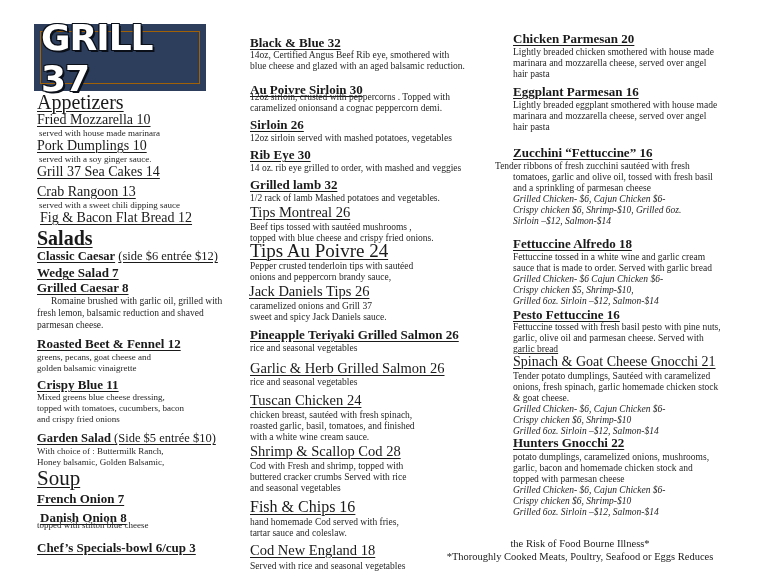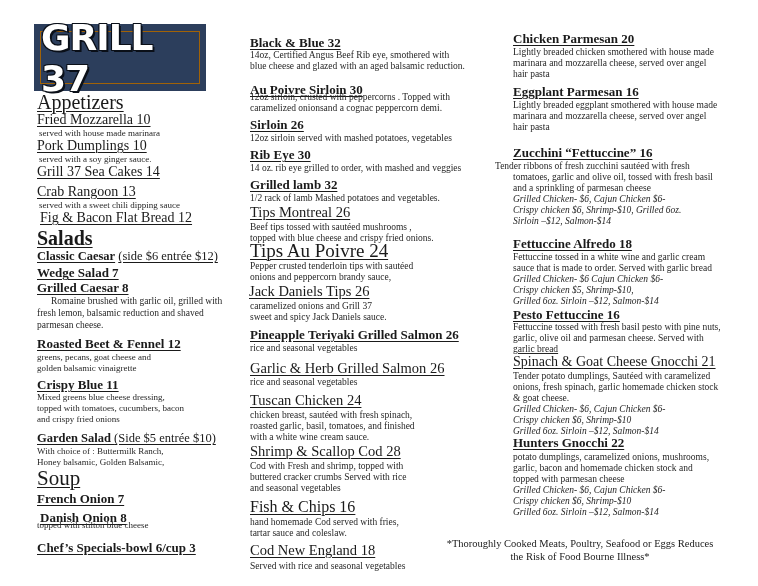--- a/index.html
+++ b/index.html
@@ -168,15 +168,15 @@
   <div class="abs h-bold u" style="left:513px;top:436px;">Hunters Gnocchi 22</div>
   <div class="abs d" style="left:513px;top:452px;"> potato dumplings, caramelized onions, mushrooms,</div>
   <div class="abs d" style="left:513px;top:463px;">garlic, bacon and homemade chicken stock and</div>
   <div class="abs d" style="left:513px;top:474px;">topped with  parmesan cheese</div>
   <div class="abs d i" style="left:513px;top:485px;">Grilled Chicken- $6,  Cajun Chicken $6-</div>
   <div class="abs d i" style="left:513px;top:496px;">Crispy chicken $6, Shrimp-$10</div>
   <div class="abs d i" style="left:513px;top:507px;">Grilled 6oz. Sirloin –$12, Salmon-$14</div>
 </div>
 
 <div class="abs note" style="left:430px;top:537px;width:300px;">
+  <div>the Risk of Food Bourne Illness*</div>
   <div>*Thoroughly Cooked Meats, Poultry, Seafood or Eggs Reduces</div>
-  <div>the Risk of Food Bourne Illness*</div>
 </div>
 
 </body></html>

